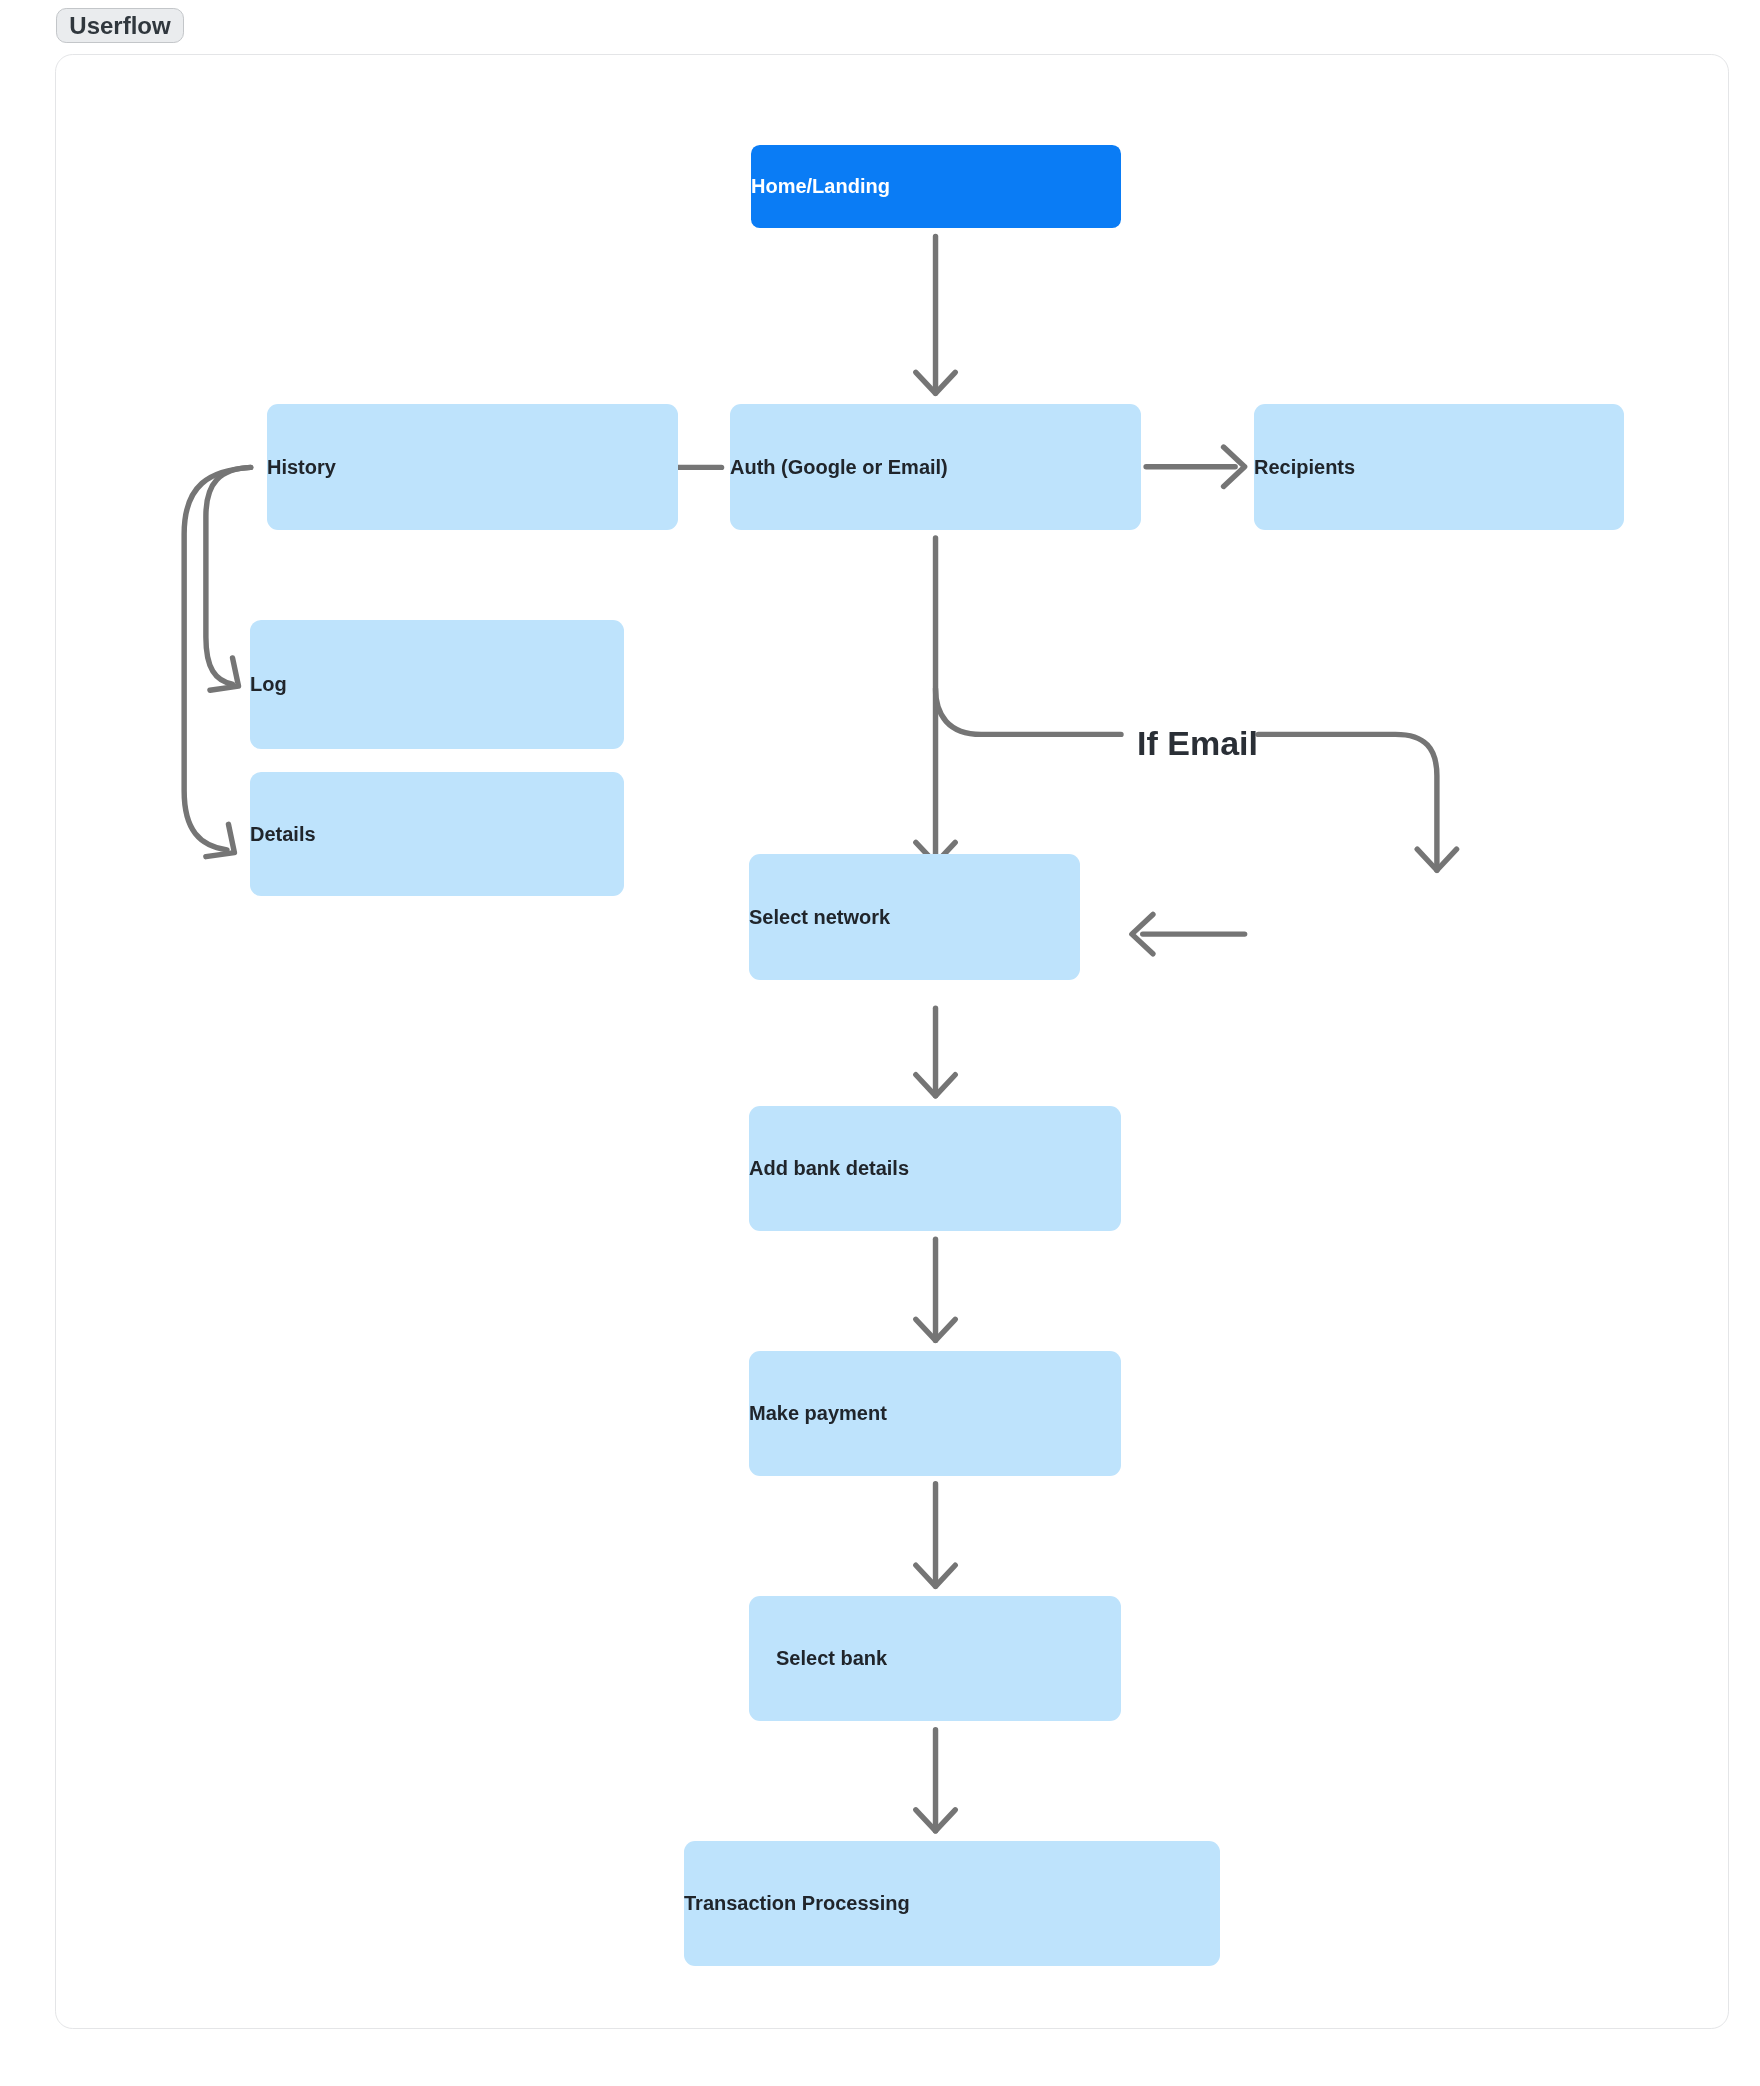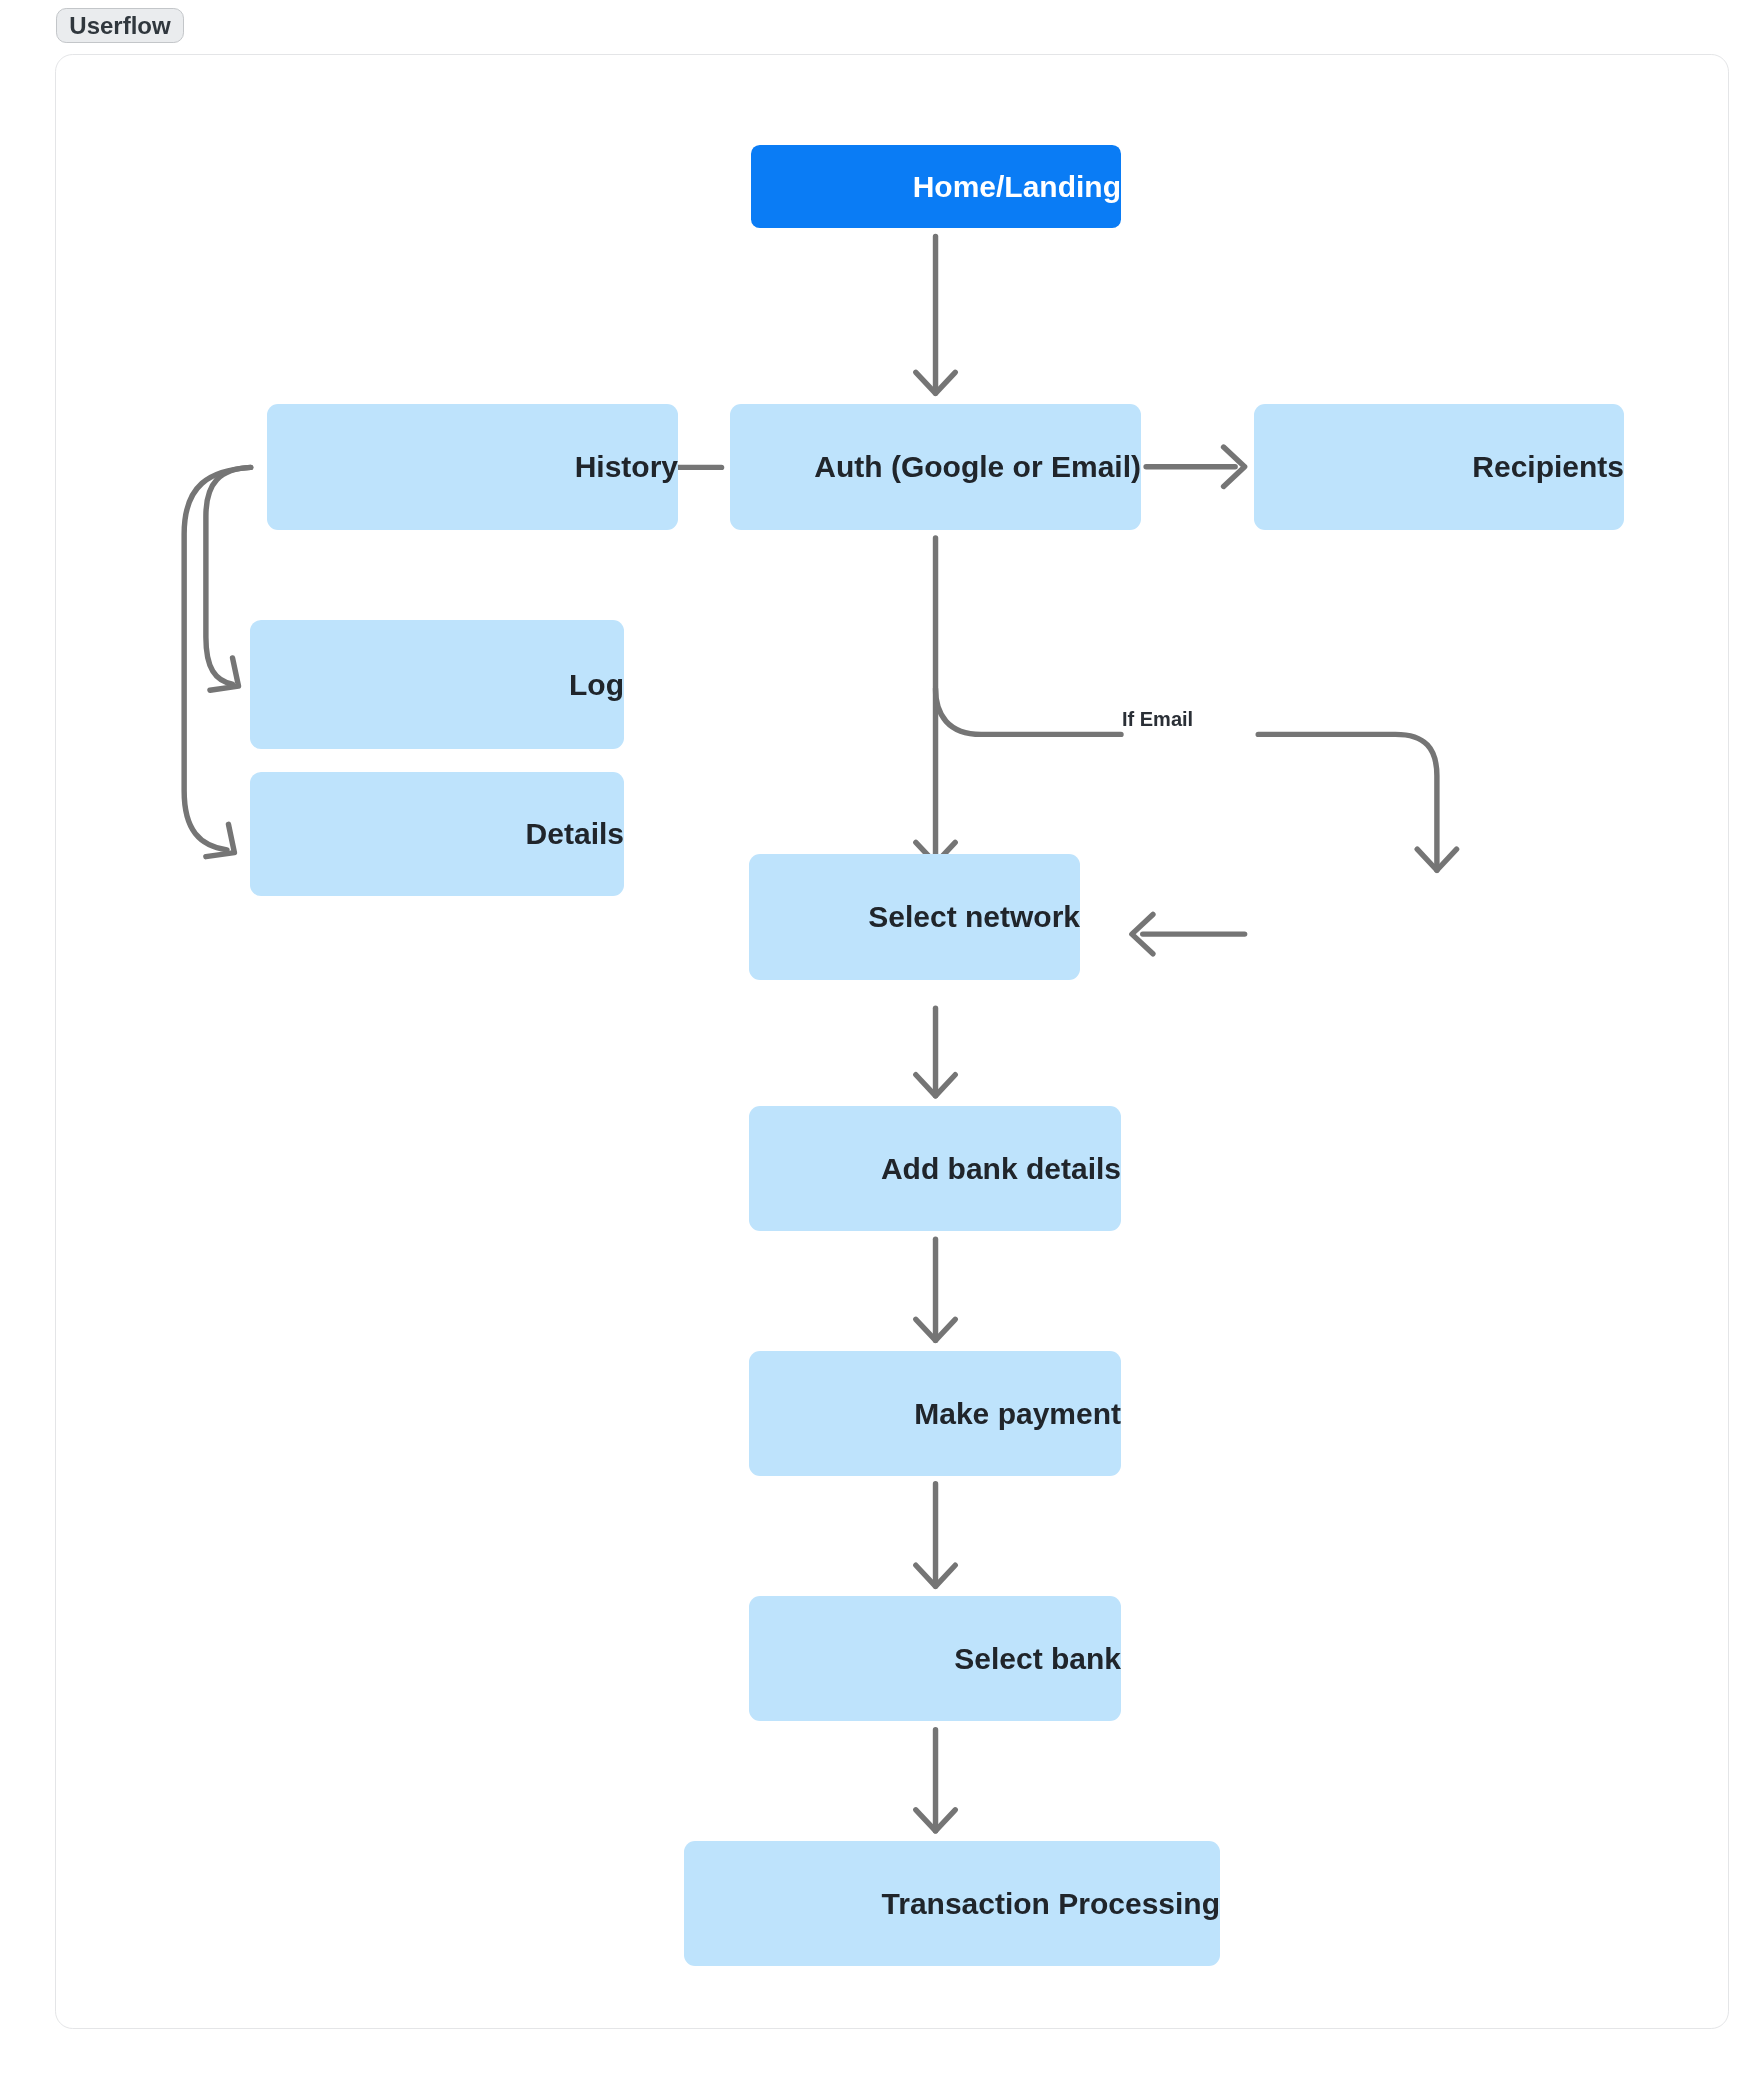--- a/index.html
+++ b/index.html
@@ -57,41 +57,41 @@
     fill: none;
     stroke-linecap: round;
     stroke-linejoin: round;
   }
   .node {
     position: absolute;
     box-sizing: border-box;
     background: #bee3fc;
     border-radius: 11px;
     color: #20252b;
-    font-size: 30px;
+    font-size: 20px;
     display: flex;
     align-items: center;
-    justify-content: flex-end;
+    justify-content: flex-start;
     text-align: center;
   }
   .node.primary {
     background: #0a7cf5;
     color: #ffffff;
     border-radius: 8.8px;
   }
   .edge-label {
     position: absolute;
     left: 1122px;
-    top: 698px;
+    top: 722px;
     width: 136px;
     height: 42px;
     line-height: 42px;
-    text-align: left;
+    text-align: right;
     color: #2a2f36;
-    font-size: 20px;
+    font-size: 34px;
   }
 </style>
 </head>
 <body>
 
 <div class="page">
 
   <div class="tag">Userflow</div>
 
   <div class="canvas"></div>

